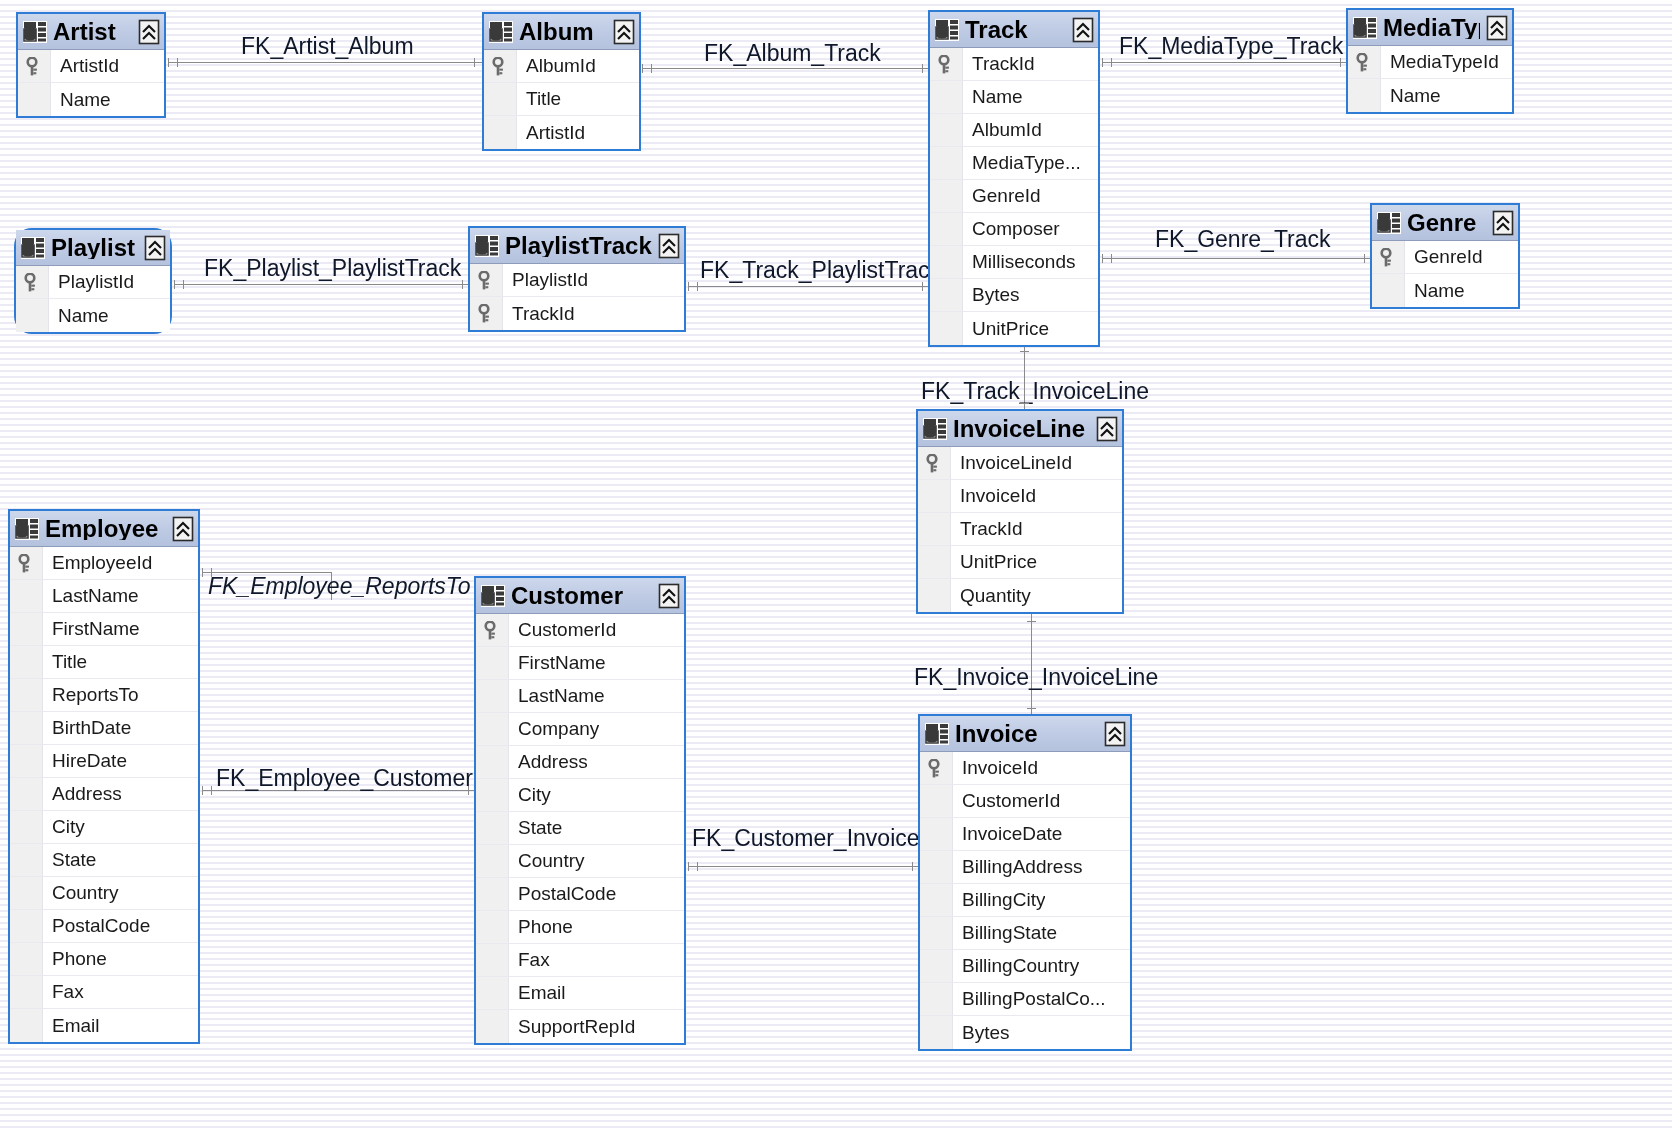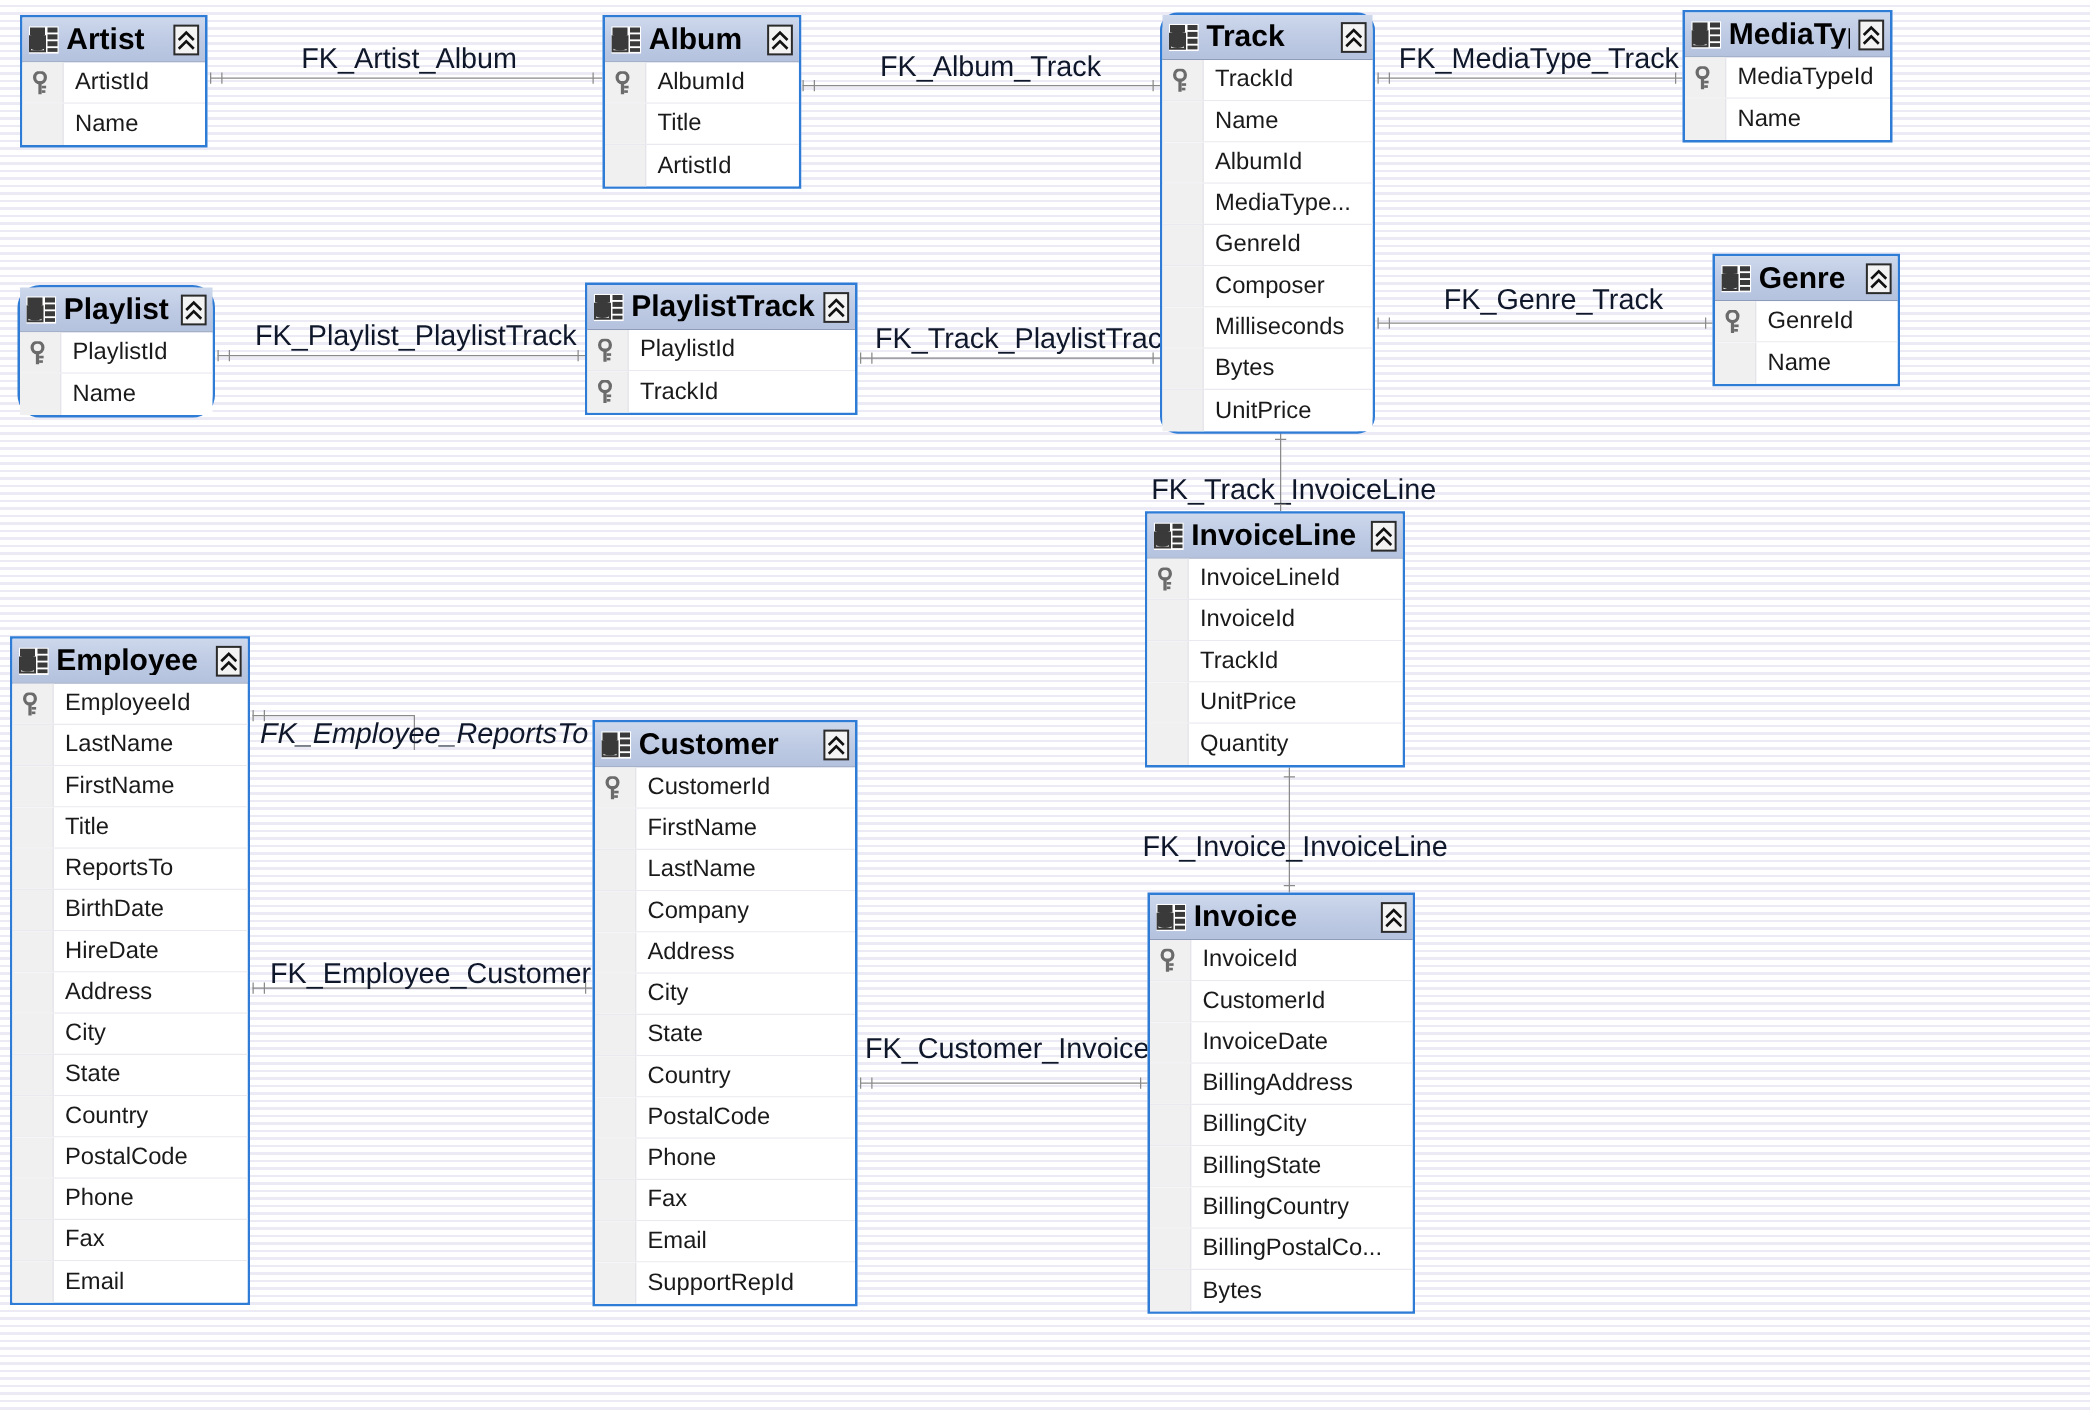--- a/index.html
+++ b/index.html
@@ -160,21 +160,21 @@
         <div class="row">
           <span class="gutter"></span>
           <span class="colname">Title</span>
         </div>
         <div class="row">
           <span class="gutter"></span>
           <span class="colname">ArtistId</span>
         </div>
       </div>
     </div>
-    <div class="tbl" style="left: 928px; top: 10px; width: 172px; border-radius: 14px;">
+    <div class="tbl" style="left: 928px; top: 10px; width: 172px;">
       <div class="tbl-head">
         <span class="tbl-icon"><svg width="24" height="22" viewBox="0 0 24 22">
             <rect x="0.5" y="0.5" width="23" height="21" fill="#ffffff" stroke="#ffffff"></rect>
             <rect x="1" y="1" width="12" height="6" fill="#3a3a3a"></rect>
             <path d="M1 8 h12 v12 h-12 z" fill="#ffffff" stroke="#3a3a3a" stroke-width="1.6"></path>
             <ellipse cx="7" cy="8.5" rx="6" ry="2.4" fill="#3a3a3a"></ellipse>
             <rect x="1" y="9" width="12" height="8" fill="#3a3a3a"></rect>
             <ellipse cx="7" cy="17" rx="6" ry="2.4" fill="#3a3a3a"></ellipse>
             <rect x="15" y="1" width="8" height="4" fill="#3a3a3a"></rect>
             <rect x="15" y="6.5" width="8" height="4" fill="#3a3a3a"></rect>

